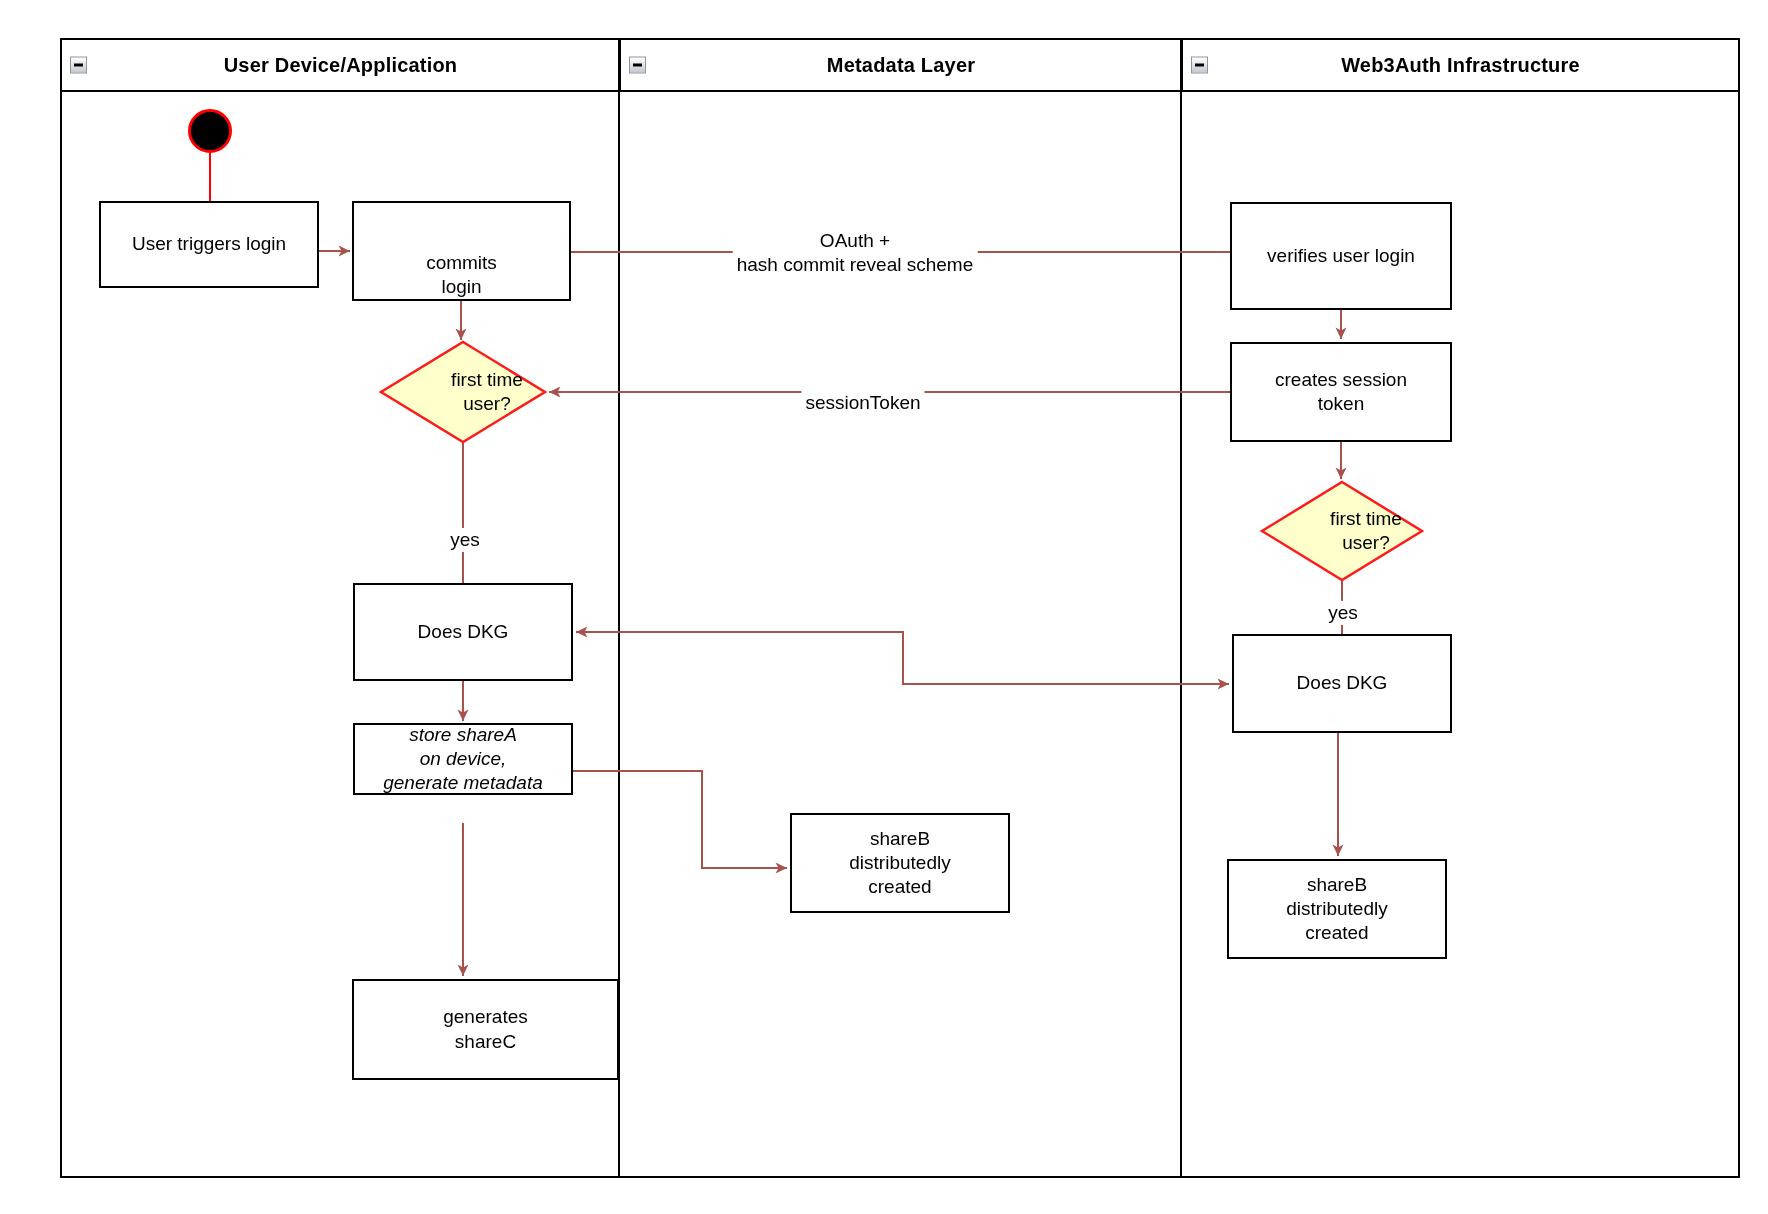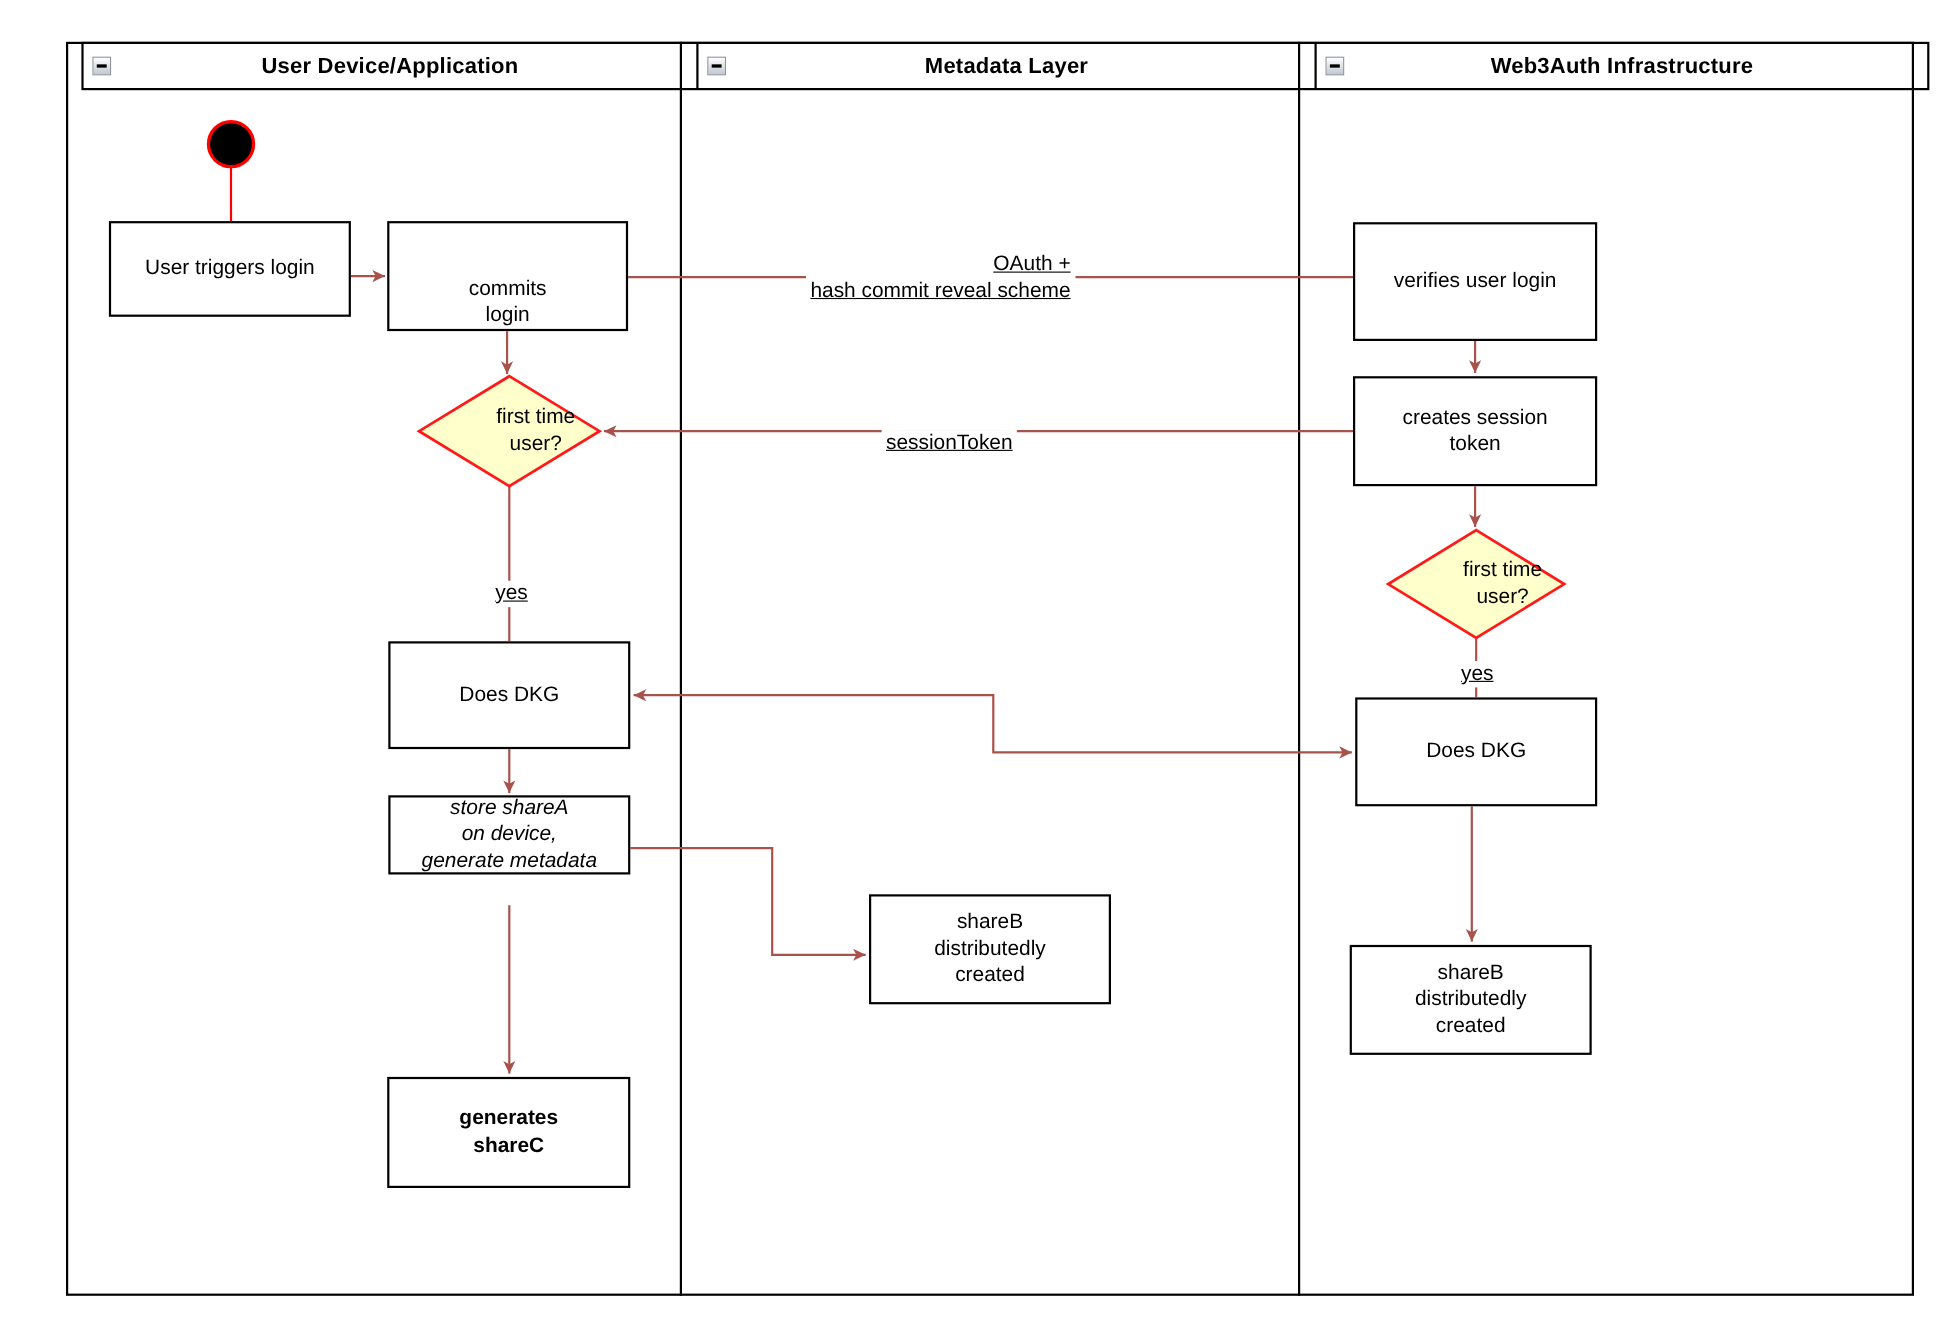--- a/index.html
+++ b/index.html
@@ -14,24 +14,23 @@
   html,body{margin:0;padding:0;background:#fff;}
   #canvas{
     position:relative;width:1768px;height:1214px;background:#fff;
     font-family:"Liberation Sans", sans-serif;color:#000;overflow:hidden;
   }
   .pool{
     position:absolute;left:60px;top:38px;width:1680px;height:1140px;
     border:2px solid var(--lane-border);box-sizing:border-box;background:#fff;
   }
   .pool-header{
-    position:absolute;left:60px;top:38px;width:1680px;height:44px;
+    position:absolute;left:60px;top:38px;width:1680px;height:54px;
     box-sizing:border-box;border:2px solid var(--lane-border);
     display:flex;
-    margin-left:14px;
   }
   .lane-title-cell{
     position:relative;height:100%;display:flex;align-items:center;justify-content:center;
     box-sizing:border-box;
   }
   .lane-title-cell + .lane-title-cell{border-left:2px solid var(--lane-border);}
   .lane-title{font-size:20px;font-weight:bold;letter-spacing:0.2px;}
   .collapse-btn{
     position:absolute;left:8px;top:50%;transform:translateY(-50%);
     width:17px;height:17px;box-sizing:border-box;
@@ -52,22 +51,22 @@
     position:absolute;box-sizing:border-box;background:#fff;
     border:2px solid var(--node-border);
     display:flex;align-items:center;justify-content:center;
   }
   .node-label,.diamond-label{
     font-size:19px;line-height:1.27;text-align:center;white-space:pre-line;
   }
   .diamond-label{position:absolute;transform:translate(-50%,-50%);margin-left:24px;}
   .edge-label{
     position:absolute;transform:translate(-50%,-50%);
-    font-size:19px;line-height:1.27;text-align:right;white-space:pre-line;
-    background:#fff;padding:0 4px;text-decoration:underline;
+    font-size:19px;line-height:1.27;text-align:center;white-space:pre-line;
+    background:#fff;padding:0 4px;
   }
   .start-node{
     position:absolute;left:188px;top:109px;width:38px;height:38px;
     background:var(--start-fill);border:3px solid var(--start-border);border-radius:50%;
   }
 </style>
 </head>
 <body>
 
 <div id="canvas">
@@ -138,21 +137,21 @@
   <div class="diamond-label" style="left:463px;top:392px;">first time
 user?</div>
   <div class="node" style="left:353px;top:583px;width:220px;height:98px;">
     <span class="node-label">Does DKG</span>
   </div>
   <div class="node" style="left:353px;top:723px;width:220px;height:72px;font-style:italic;">
     <span class="node-label">store shareA
 on device,
 generate metadata</span>
   </div>
-  <div class="node" style="left:352px;top:979px;width:221px;height:101px;font-weight:bold;">
+  <div class="node" style="left:352px;top:979px;width:267px;height:101px;">
     <span class="node-label">generates
 shareC</span>
   </div>
 
   <div class="node" style="left:790px;top:813px;width:220px;height:100px;">
     <span class="node-label">shareB
 distributedly
 created</span>
   </div>
 

